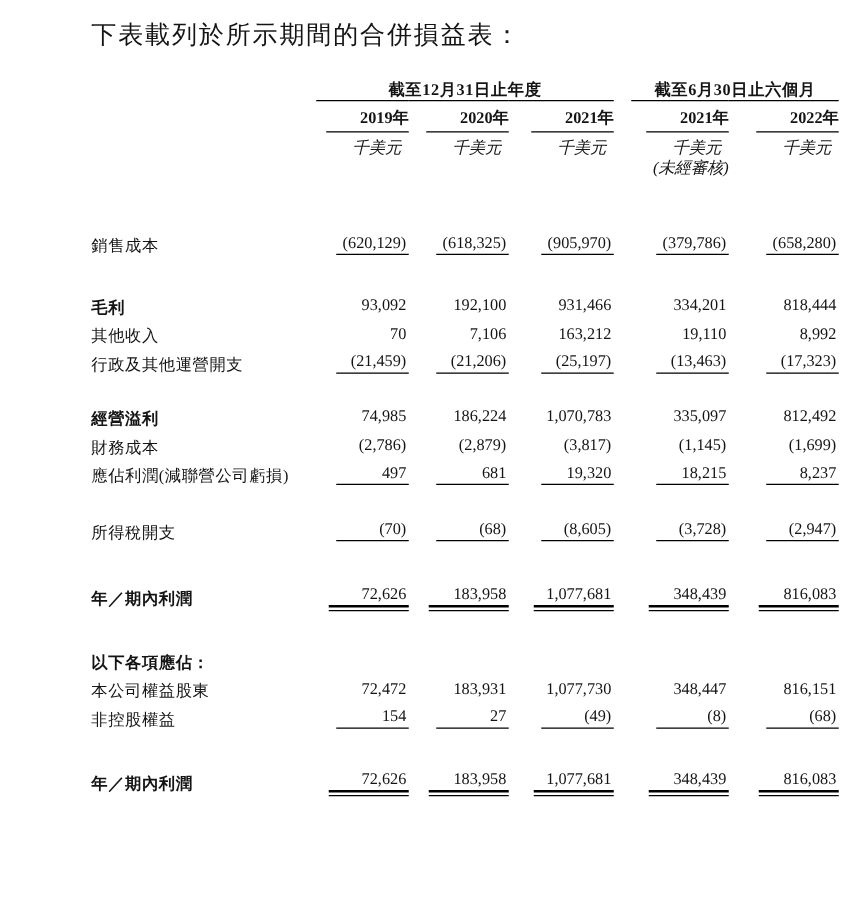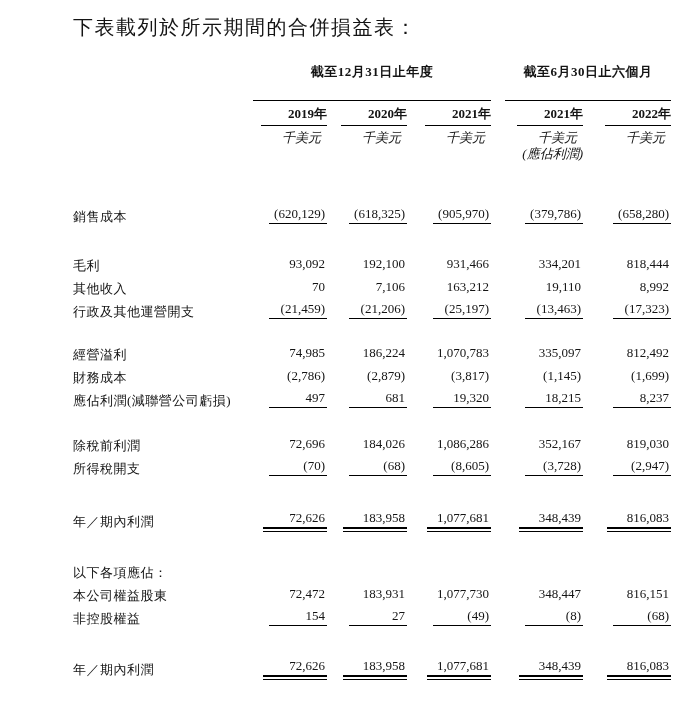--- a/index.html
+++ b/index.html
@@ -24,30 +24,30 @@
   }
   table.fin {
     border-collapse: collapse;
     table-layout: fixed;
     width: 598px;
     font-size: 13px;
     line-height: 1.1;
   }
   td { padding: 0; vertical-align: bottom; }
   td.lbl { text-align: left; letter-spacing: 0.5px; }
-  td.lbl.b { font-weight: normal; }
+  td.lbl.b { font-weight: bold; }
   td.num { text-align: right; }
   td.gapcol { width: 14px; }
 
   
   td.grp {
     text-align: center;
     font-weight: bold;
     border-bottom: 1.5px solid #000;
-    padding-bottom: 21px;
+    padding-bottom: 1px;
     letter-spacing: 0.5px;
   }
   
   .yv {
     display: inline-block;
     min-width: 66px;
     font-weight: bold;
     border-bottom: 1.5px solid #000;
     padding: 6px 0 3px 0;
   }
@@ -121,21 +121,21 @@
       <td class="num unit">千美元</td>
       <td class="num unit">千美元</td>
     </tr>
 
     <tr>
       <td class="lbl"></td>
       <td></td>
           <td></td>
           <td></td>
       <td class="gapcol"></td>
-      <td class="unaud">(應佔利潤)</td>
+      <td class="unaud">(未經審核)</td>
       <td></td>
     </tr>
 
     <tr style="height:26px">
           <td colspan="7"></td>
         </tr>
 
 
     <tr style="height:14px">
           <td colspan="7"></td>
@@ -217,29 +217,20 @@
       <td class="num"><span class="v">19,320</span></td>
       <td class="gapcol"></td>
       <td class="num"><span class="v">18,215</span></td>
       <td class="num"><span class="v">8,237</span></td>
     </tr>
 
     <tr style="height:22px">
           <td colspan="7"></td>
         </tr>
 
-    <tr class="r">
-      <td class="lbl b">除稅前利潤</td>
-      <td class="num"><span class="v">72,696</span></td>
-      <td class="num"><span class="v">184,026</span></td>
-      <td class="num"><span class="v">1,086,286</span></td>
-      <td class="gapcol"></td>
-      <td class="num"><span class="v">352,167</span></td>
-      <td class="num"><span class="v">819,030</span></td>
-    </tr>
 
     <tr class="r ul">
       <td class="lbl">所得稅開支</td>
       <td class="num"><span class="v">(70)</span></td>
       <td class="num"><span class="v">(68)</span></td>
       <td class="num"><span class="v">(8,605)</span></td>
       <td class="gapcol"></td>
       <td class="num"><span class="v">(3,728)</span></td>
       <td class="num"><span class="v">(2,947)</span></td>
     </tr>

